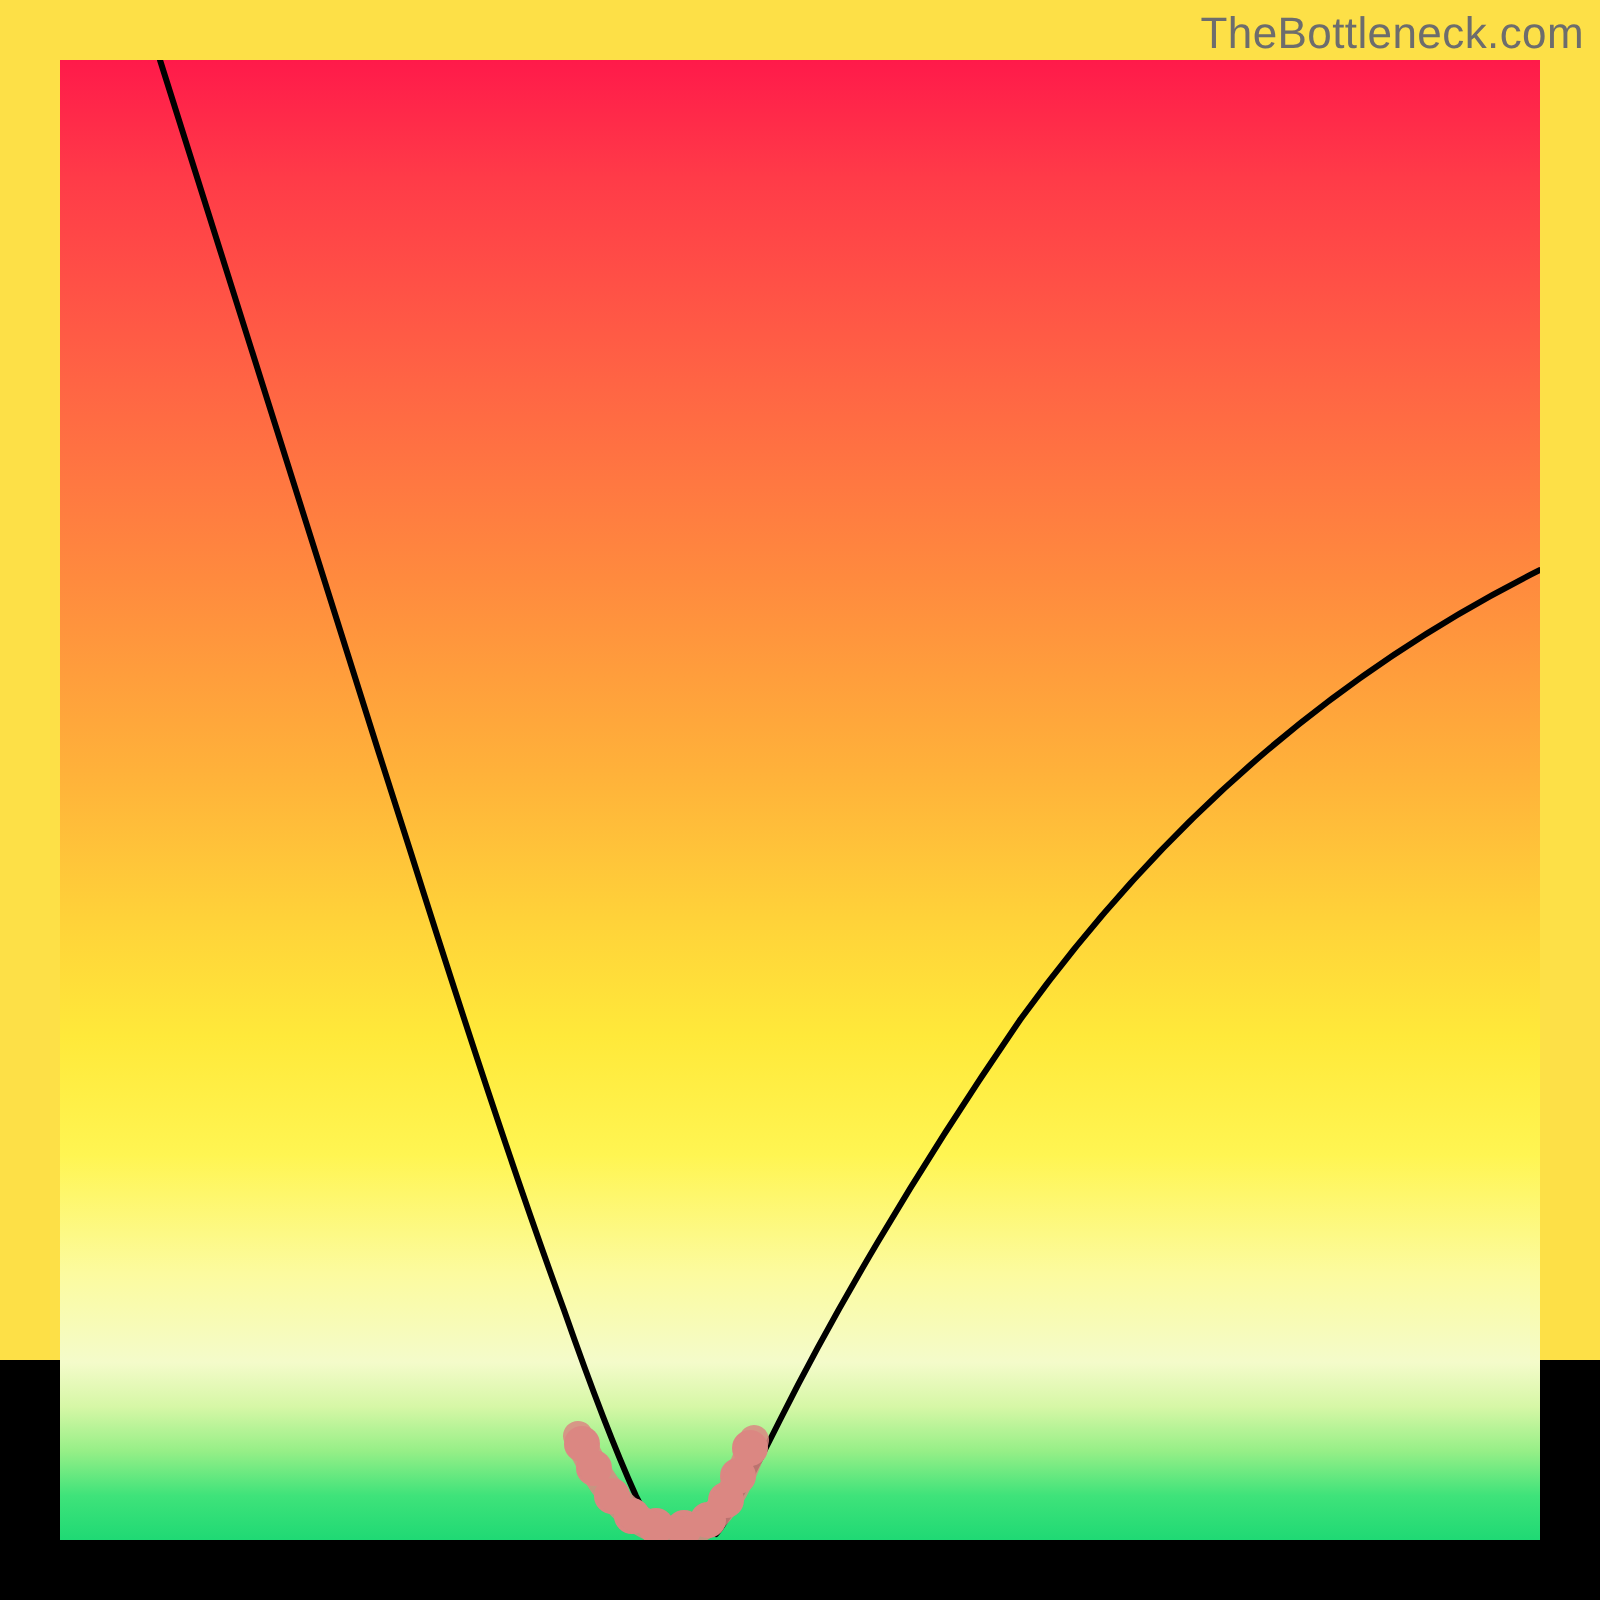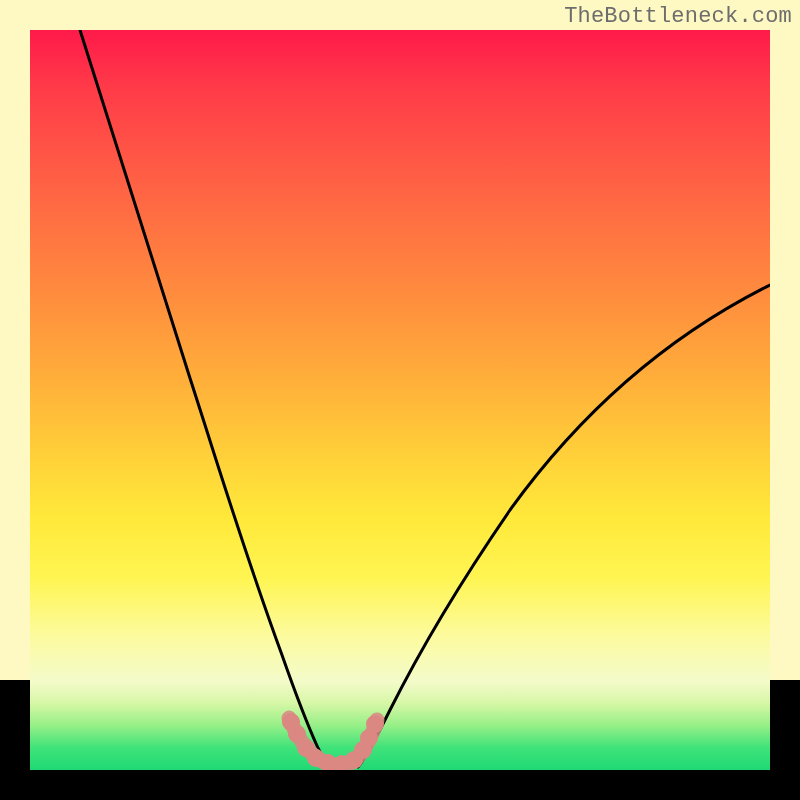--- a/index.html
+++ b/index.html
@@ -10,22 +10,21 @@
     overflow: hidden;
     background: #000;
     font-family: Arial, Helvetica, sans-serif;
   }
   .frame {
     position: absolute;
     left: 0;
     top: 0;
     width: 800px;
     height: 680px;
-    background: #fef9c3;
-    font-family: Liberation Mono, monospace;
+    background: #fde047;
   }
   .plot {
     position: absolute;
     left: 30px;
     top: 30px;
     width: 740px;
     height: 740px;
     
     background: linear-gradient(to bottom,
       #ff1a4a 0%,

